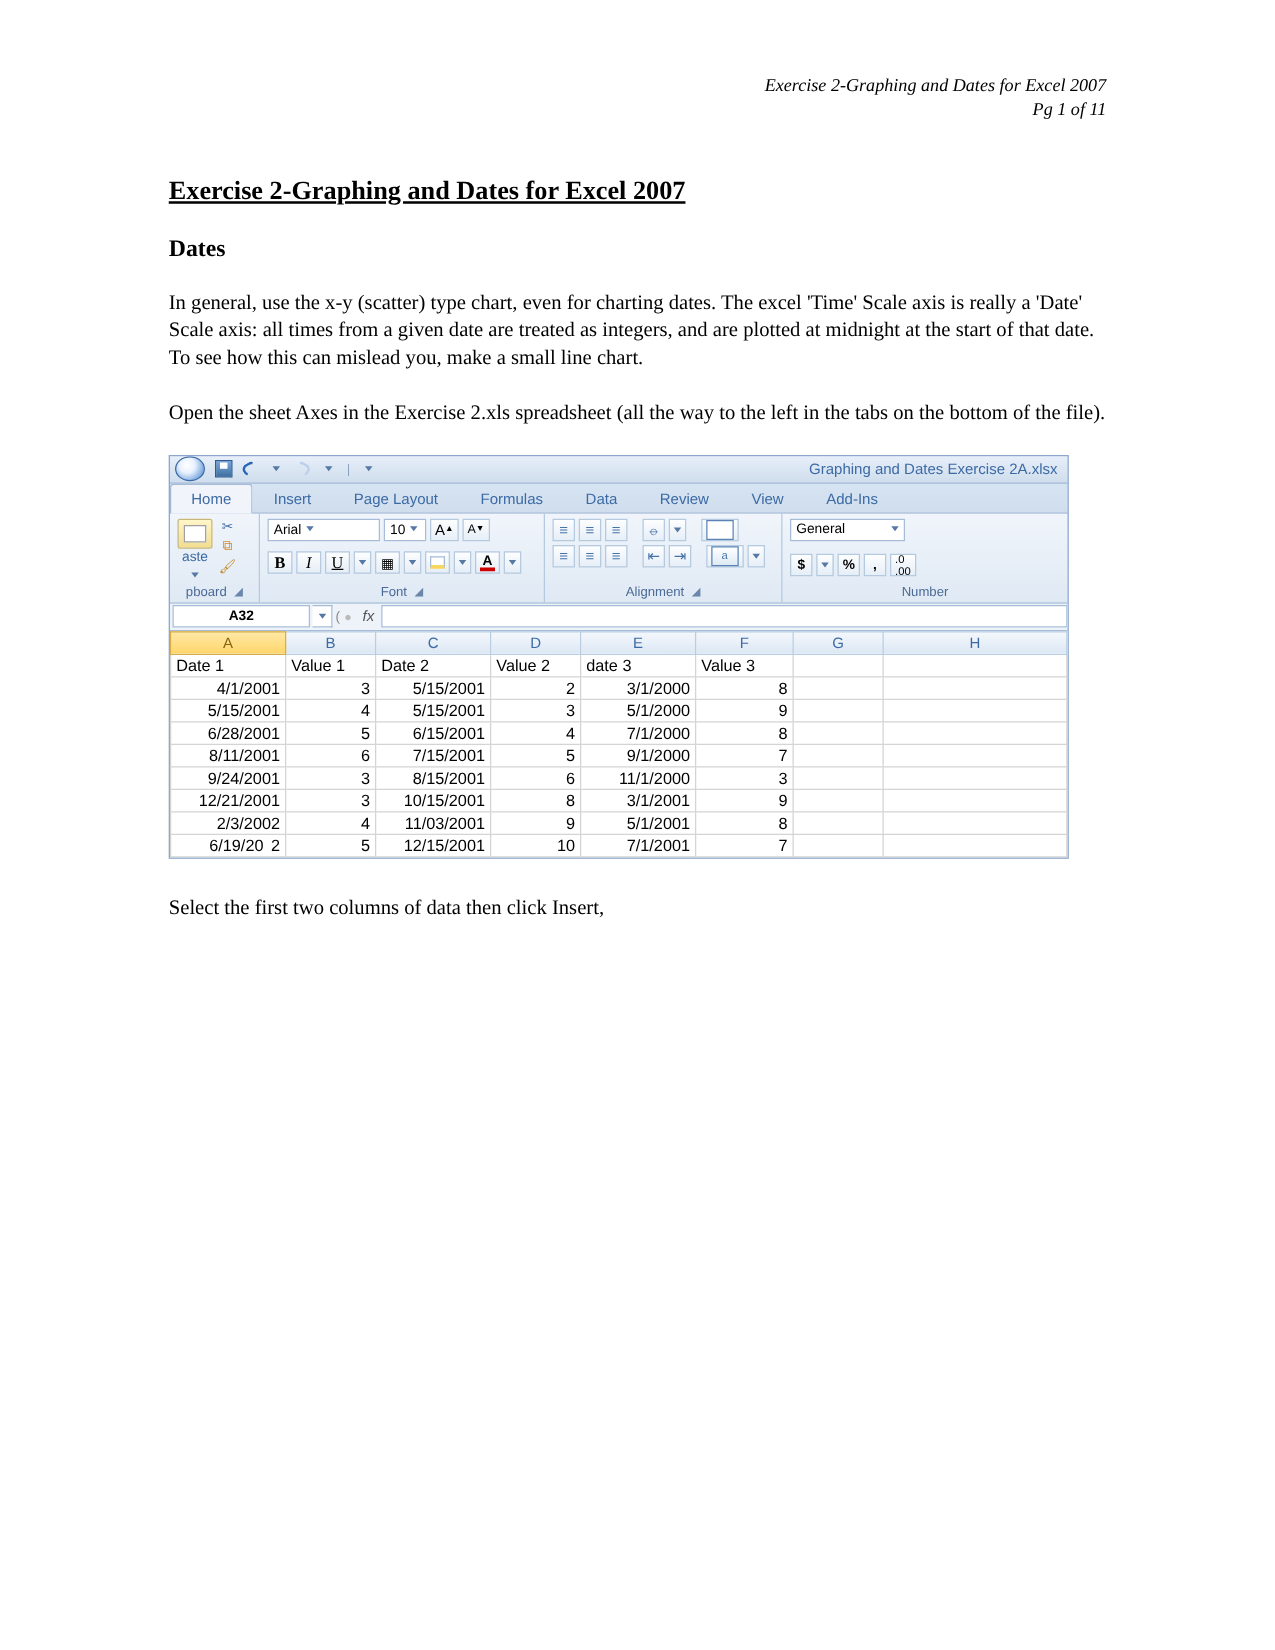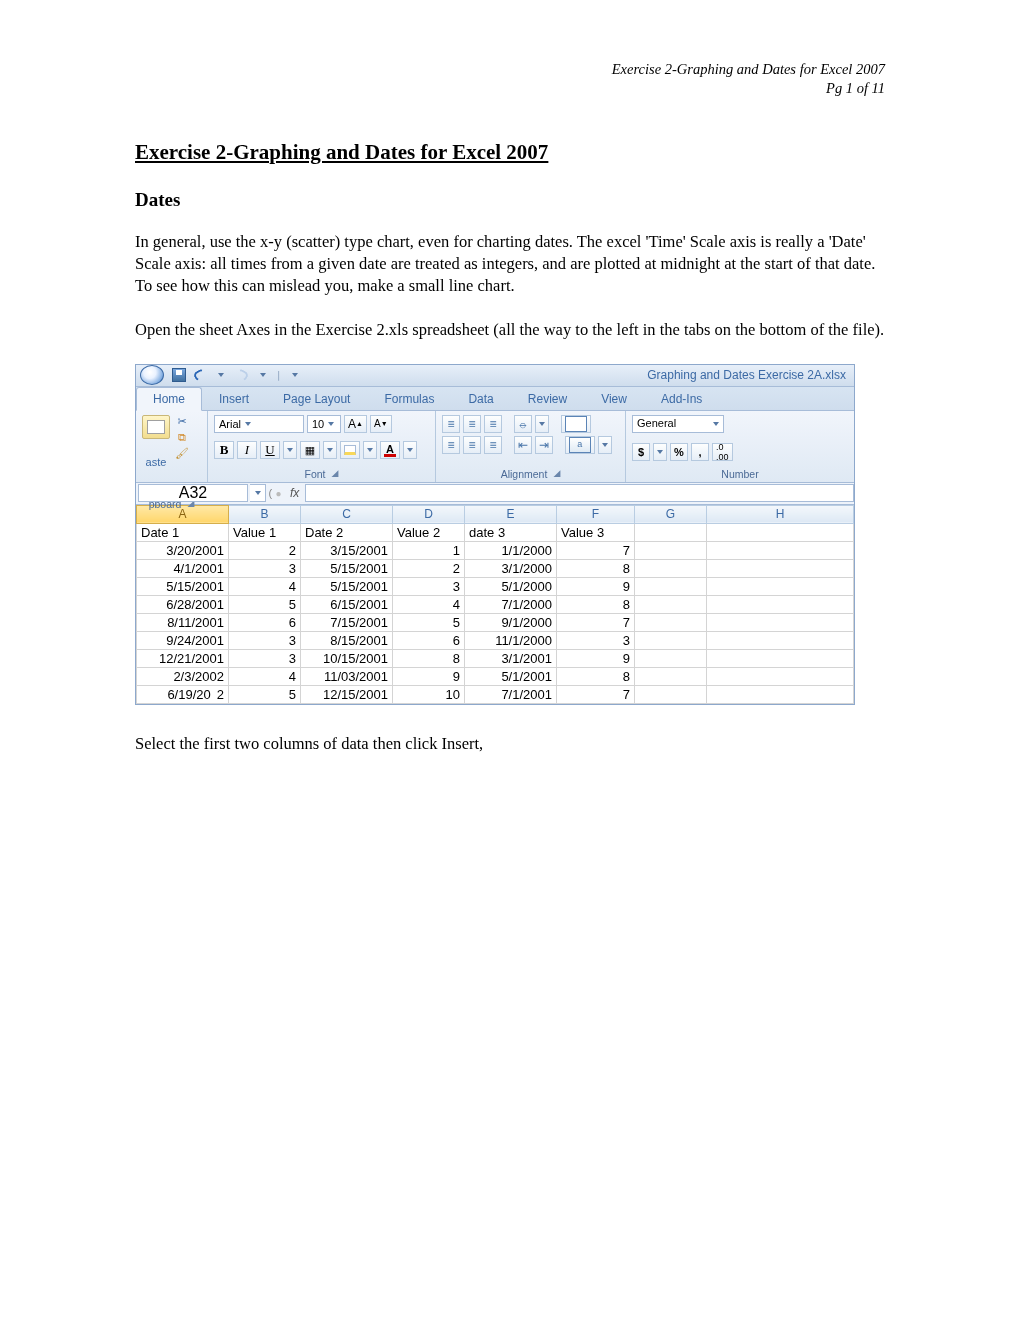--- a/index.html
+++ b/index.html
@@ -148,21 +148,21 @@
       gap: 6px;
     }
     .rgroup-title .dlauncher {
       font-size: 9px;
       color: #6a86ab;
     }
     .clip-icons {
       display: flex;
       flex-direction: column;
       align-items: center;
-      gap: 16px;
+      gap: 0;
     }
     .clip-paste-big {
       width: 28px;
       height: 24px;
       background: linear-gradient(#fff6c9, #f2dd8f);
       border: 1px solid #c9b778;
       border-radius: 2px;
       position: relative;
     }
     .clip-paste-big::before {
@@ -277,21 +277,22 @@
     }
     .name-box {
       width: 110px;
       background: #fff;
       border: 1px solid #a7bcd8;
       height: 18px;
       margin: 0 2px;
       display: flex;
       align-items: center;
       justify-content: center;
-      font-size: 16px;
+      font-size: 11px;
+      font-weight: bold;
     }
     .name-caret {
       width: 16px; height:18px; border:1px solid #a7bcd8; border-left:none;
       display:flex;align-items:center;justify-content:center;font-size:8px;color:#444;background:#fff;
     }
     .fx-lbl {
       font-style: italic;
       font-size: 12px;
       padding: 0 6px;
       color: #555;
@@ -578,30 +579,20 @@
           <td>Value 2</td>
           <td>date 3</td>
           <td>Value 3</td>
           <td></td>
           <td></td>
         </tr>
 
         </tbody>
           <tbody id="data-rows">
             <tr>
-              <td class="ralign">3/20/2001</td>
-              <td class="ralign">2</td>
-              <td class="ralign">3/15/2001</td>
-              <td class="ralign">1</td>
-              <td class="ralign">1/1/2000</td>
-              <td class="ralign">7</td>
-              <td></td>
-              <td></td>
-            </tr>
-            <tr>
               <td class="ralign">4/1/2001</td>
               <td class="ralign">3</td>
               <td class="ralign">5/15/2001</td>
               <td class="ralign">2</td>
               <td class="ralign">3/1/2000</td>
               <td class="ralign">8</td>
               <td></td>
               <td></td>
             </tr>
             <tr>

